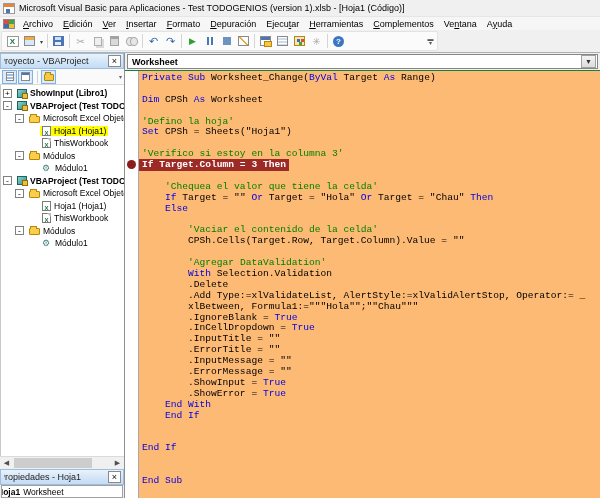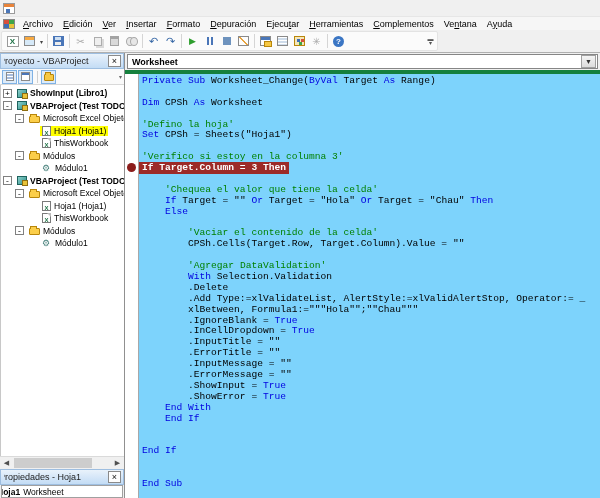--- a/index.html
+++ b/index.html
@@ -104,34 +104,35 @@
   .props-combo{height:13px;background:#fff;border:1px solid #A0A0A0;margin:0 1px;display:flex;align-items:center;white-space:nowrap;overflow:hidden;font-size:8.5px;}
   .props-combo .oname{font-weight:bold;margin-left:-5px;}
   .props-combo .otype{margin-left:3px;}
 
   
   .code-window{flex:1;display:flex;flex-direction:column;border-left:1px solid #909090;background:#F0F0F0;min-width:0;}
   .combo-bar{height:17px;display:flex;align-items:center;padding:1px 2px;}
   .obj-combo{flex:1;height:15px;background:#fff;border:1px solid #868686;display:flex;align-items:center;}
   .obj-combo-label{flex:1;padding-left:4px;font-weight:bold;white-space:nowrap;overflow:hidden;}
   .obj-combo-arrow{width:15px;height:13px;margin-right:1px;background:linear-gradient(#F4F4F4,#DCDCDC);border:1px solid #A0A0A0;font-size:7px;line-height:12px;text-align:center;color:#333;flex:none;}
-  .code-area{flex:1;background:#7dd3fc;display:flex;overflow:hidden;border-top:4px solid #15803d;}
+  .code-area{flex:1;background:#fdba74;display:flex;overflow:hidden;border-top:1px solid #15803d;}
   .gutter{width:14px;flex:none;background:#fff;border-right:1px solid #A8A8A8;position:relative;}
   .bp-dot{position:absolute;left:2px;top:89px;width:9px;height:9px;border-radius:50%;background:var(--bpdot);}
   .code-pre{flex:1;margin:0;padding:2px 0 0 3px;font-family:"Liberation Mono","DejaVu Sans Mono",monospace;font-size:9.6px;overflow:hidden;}
   .code-line{height:10.9px;line-height:10.9px;white-space:pre;}
   .seg-k{color:var(--kw);} .seg-t{color:#000;} .seg-c{color:var(--cm);}
   .bp{background:var(--bpbg);color:#fff;font-weight:bold;padding:0 3px 1px 3px;margin-left:-3px;}
   .bp .seg-k,.bp .seg-t,.bp .seg-c{color:#fff;margin-top:16px;}
 </style>
 </head>
 <body>
 
 <div class="titlebar">
   <span class="app-icon"></span>
+  <span class="title-text">Microsoft Visual Basic para Aplicaciones - Test TODOGENIOS (version 1).xlsb - [Hoja1 (Código)]</span>
 </div>
 
 <div class="menubar">
   <span class="child-icon"></span>
   <span style="display:flex;">
       <span class="menu-item"><u>A</u>rchivo</span>
       <span class="menu-item"><u>E</u>dición</span>
       <span class="menu-item"><u>V</u>er</span>
       <span class="menu-item"><u>I</u>nsertar</span>
       <span class="menu-item"><u>F</u>ormato</span>

